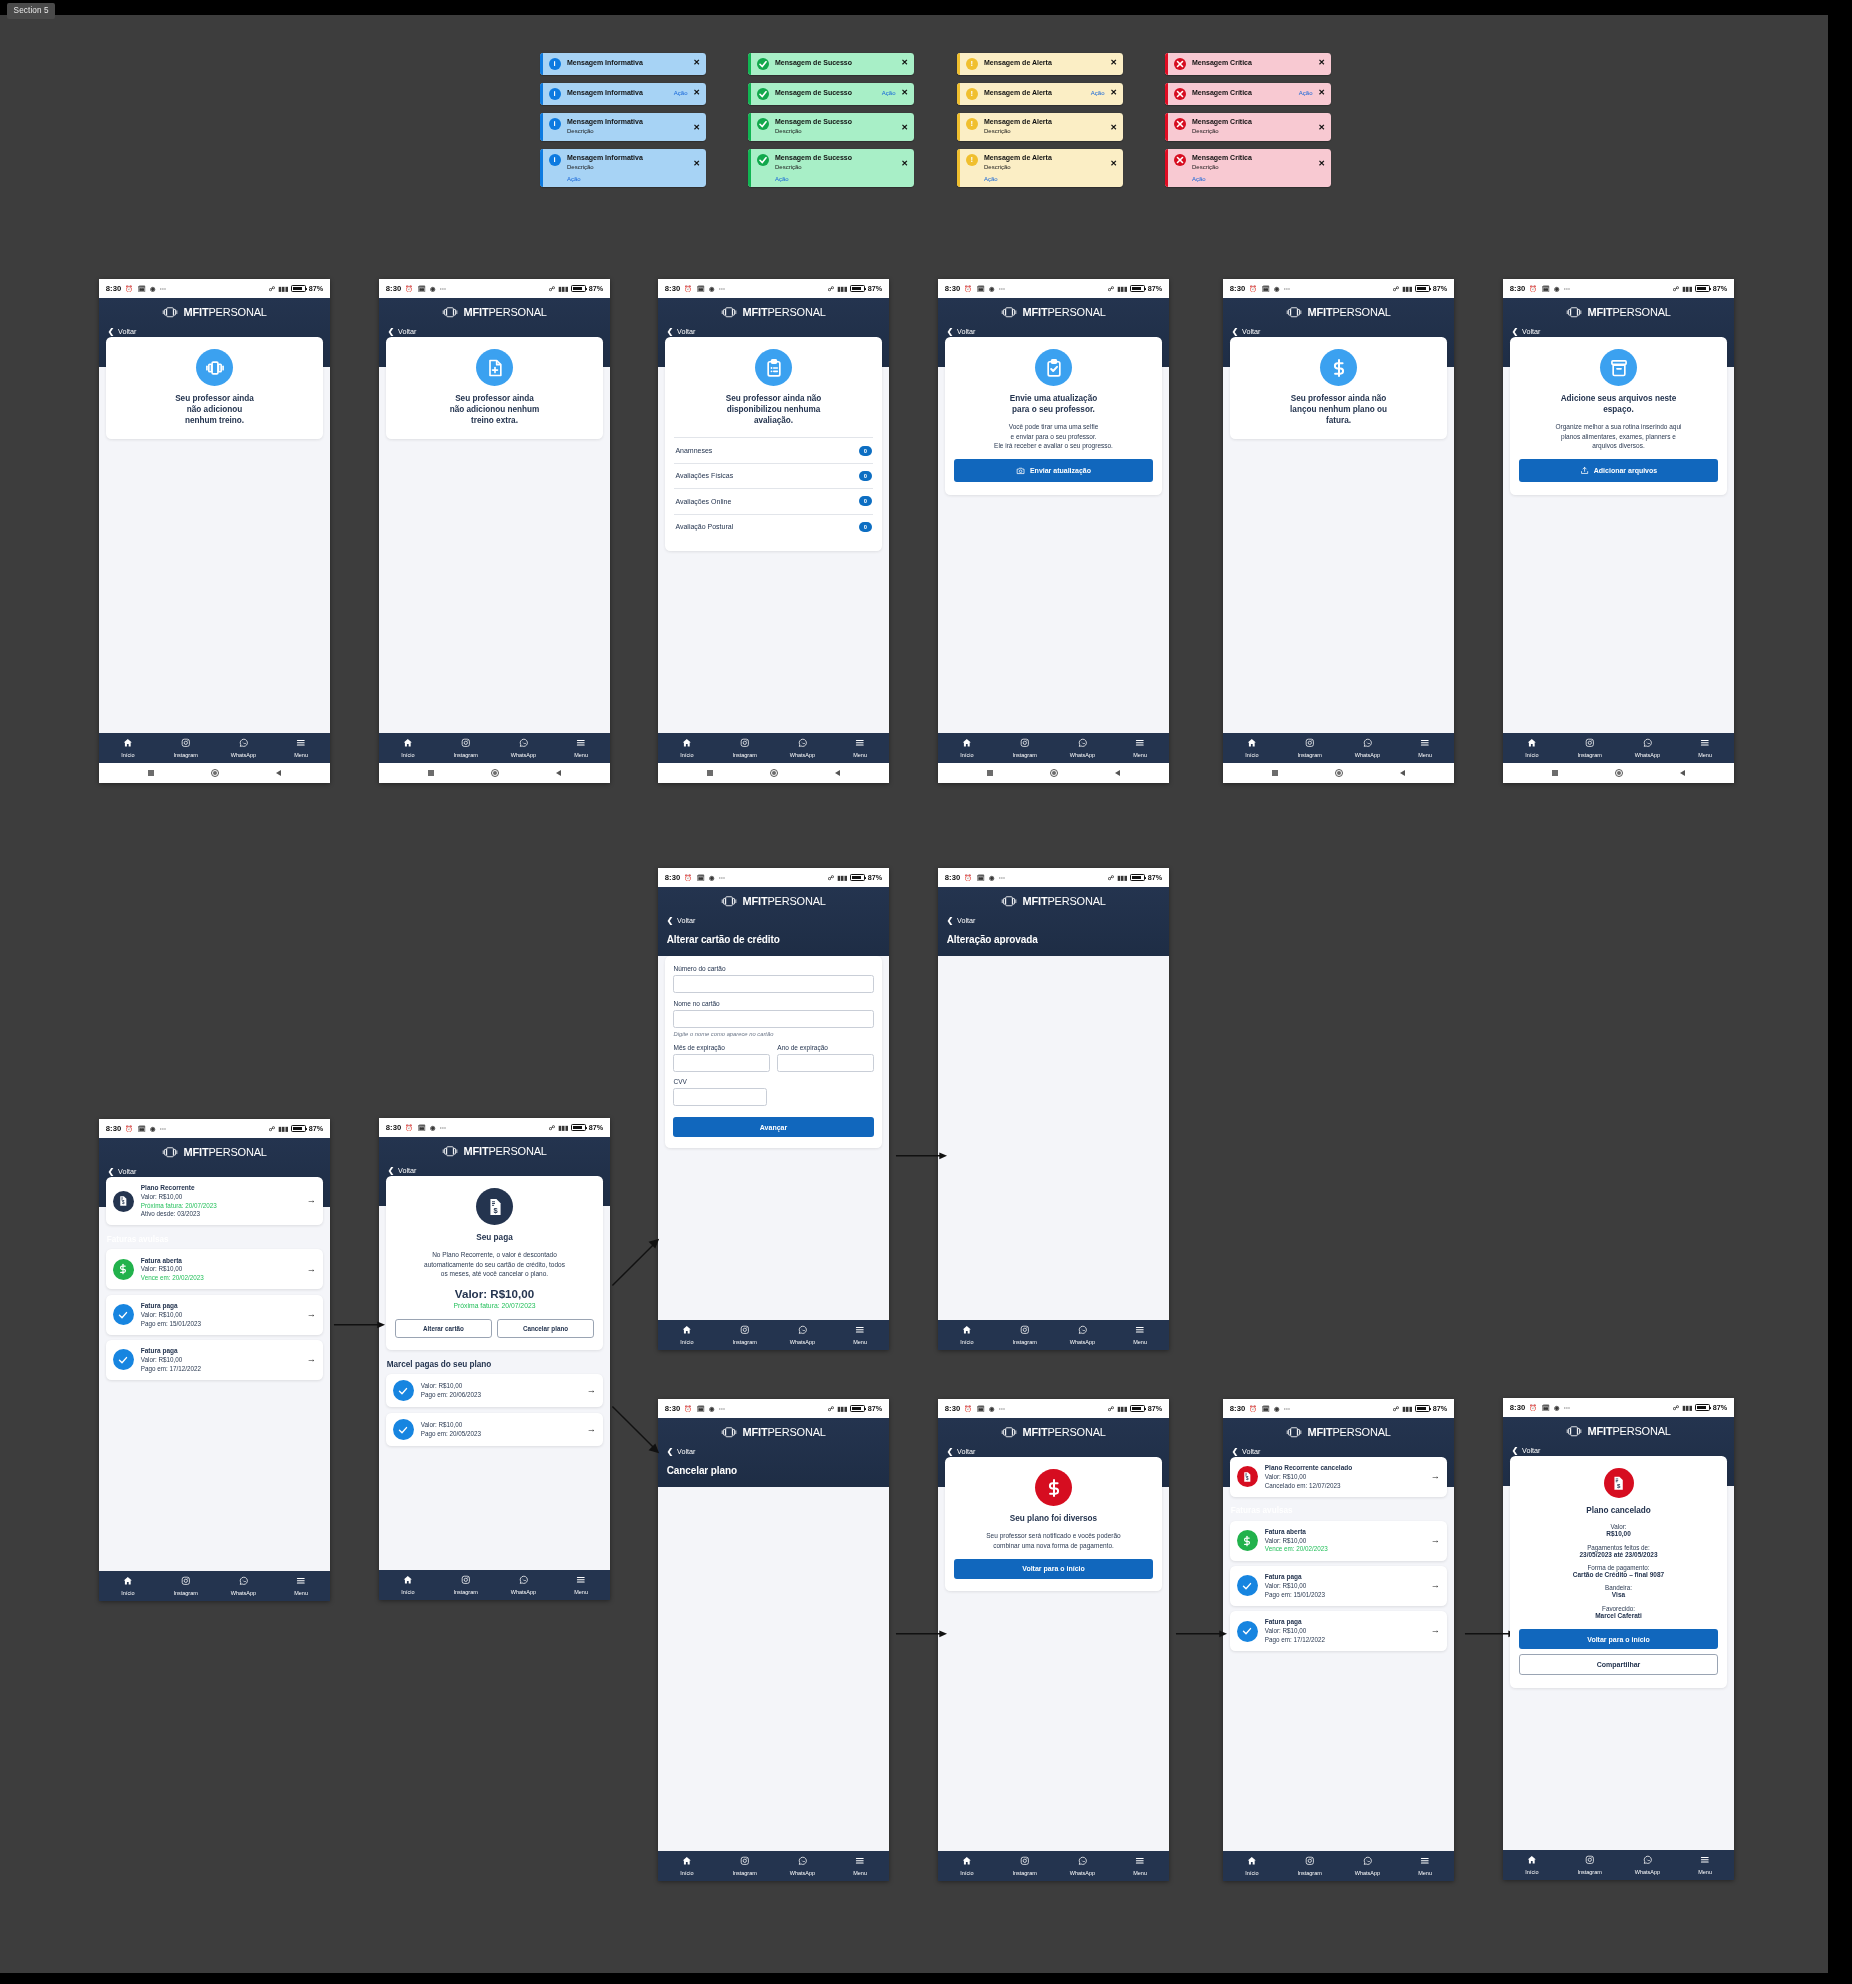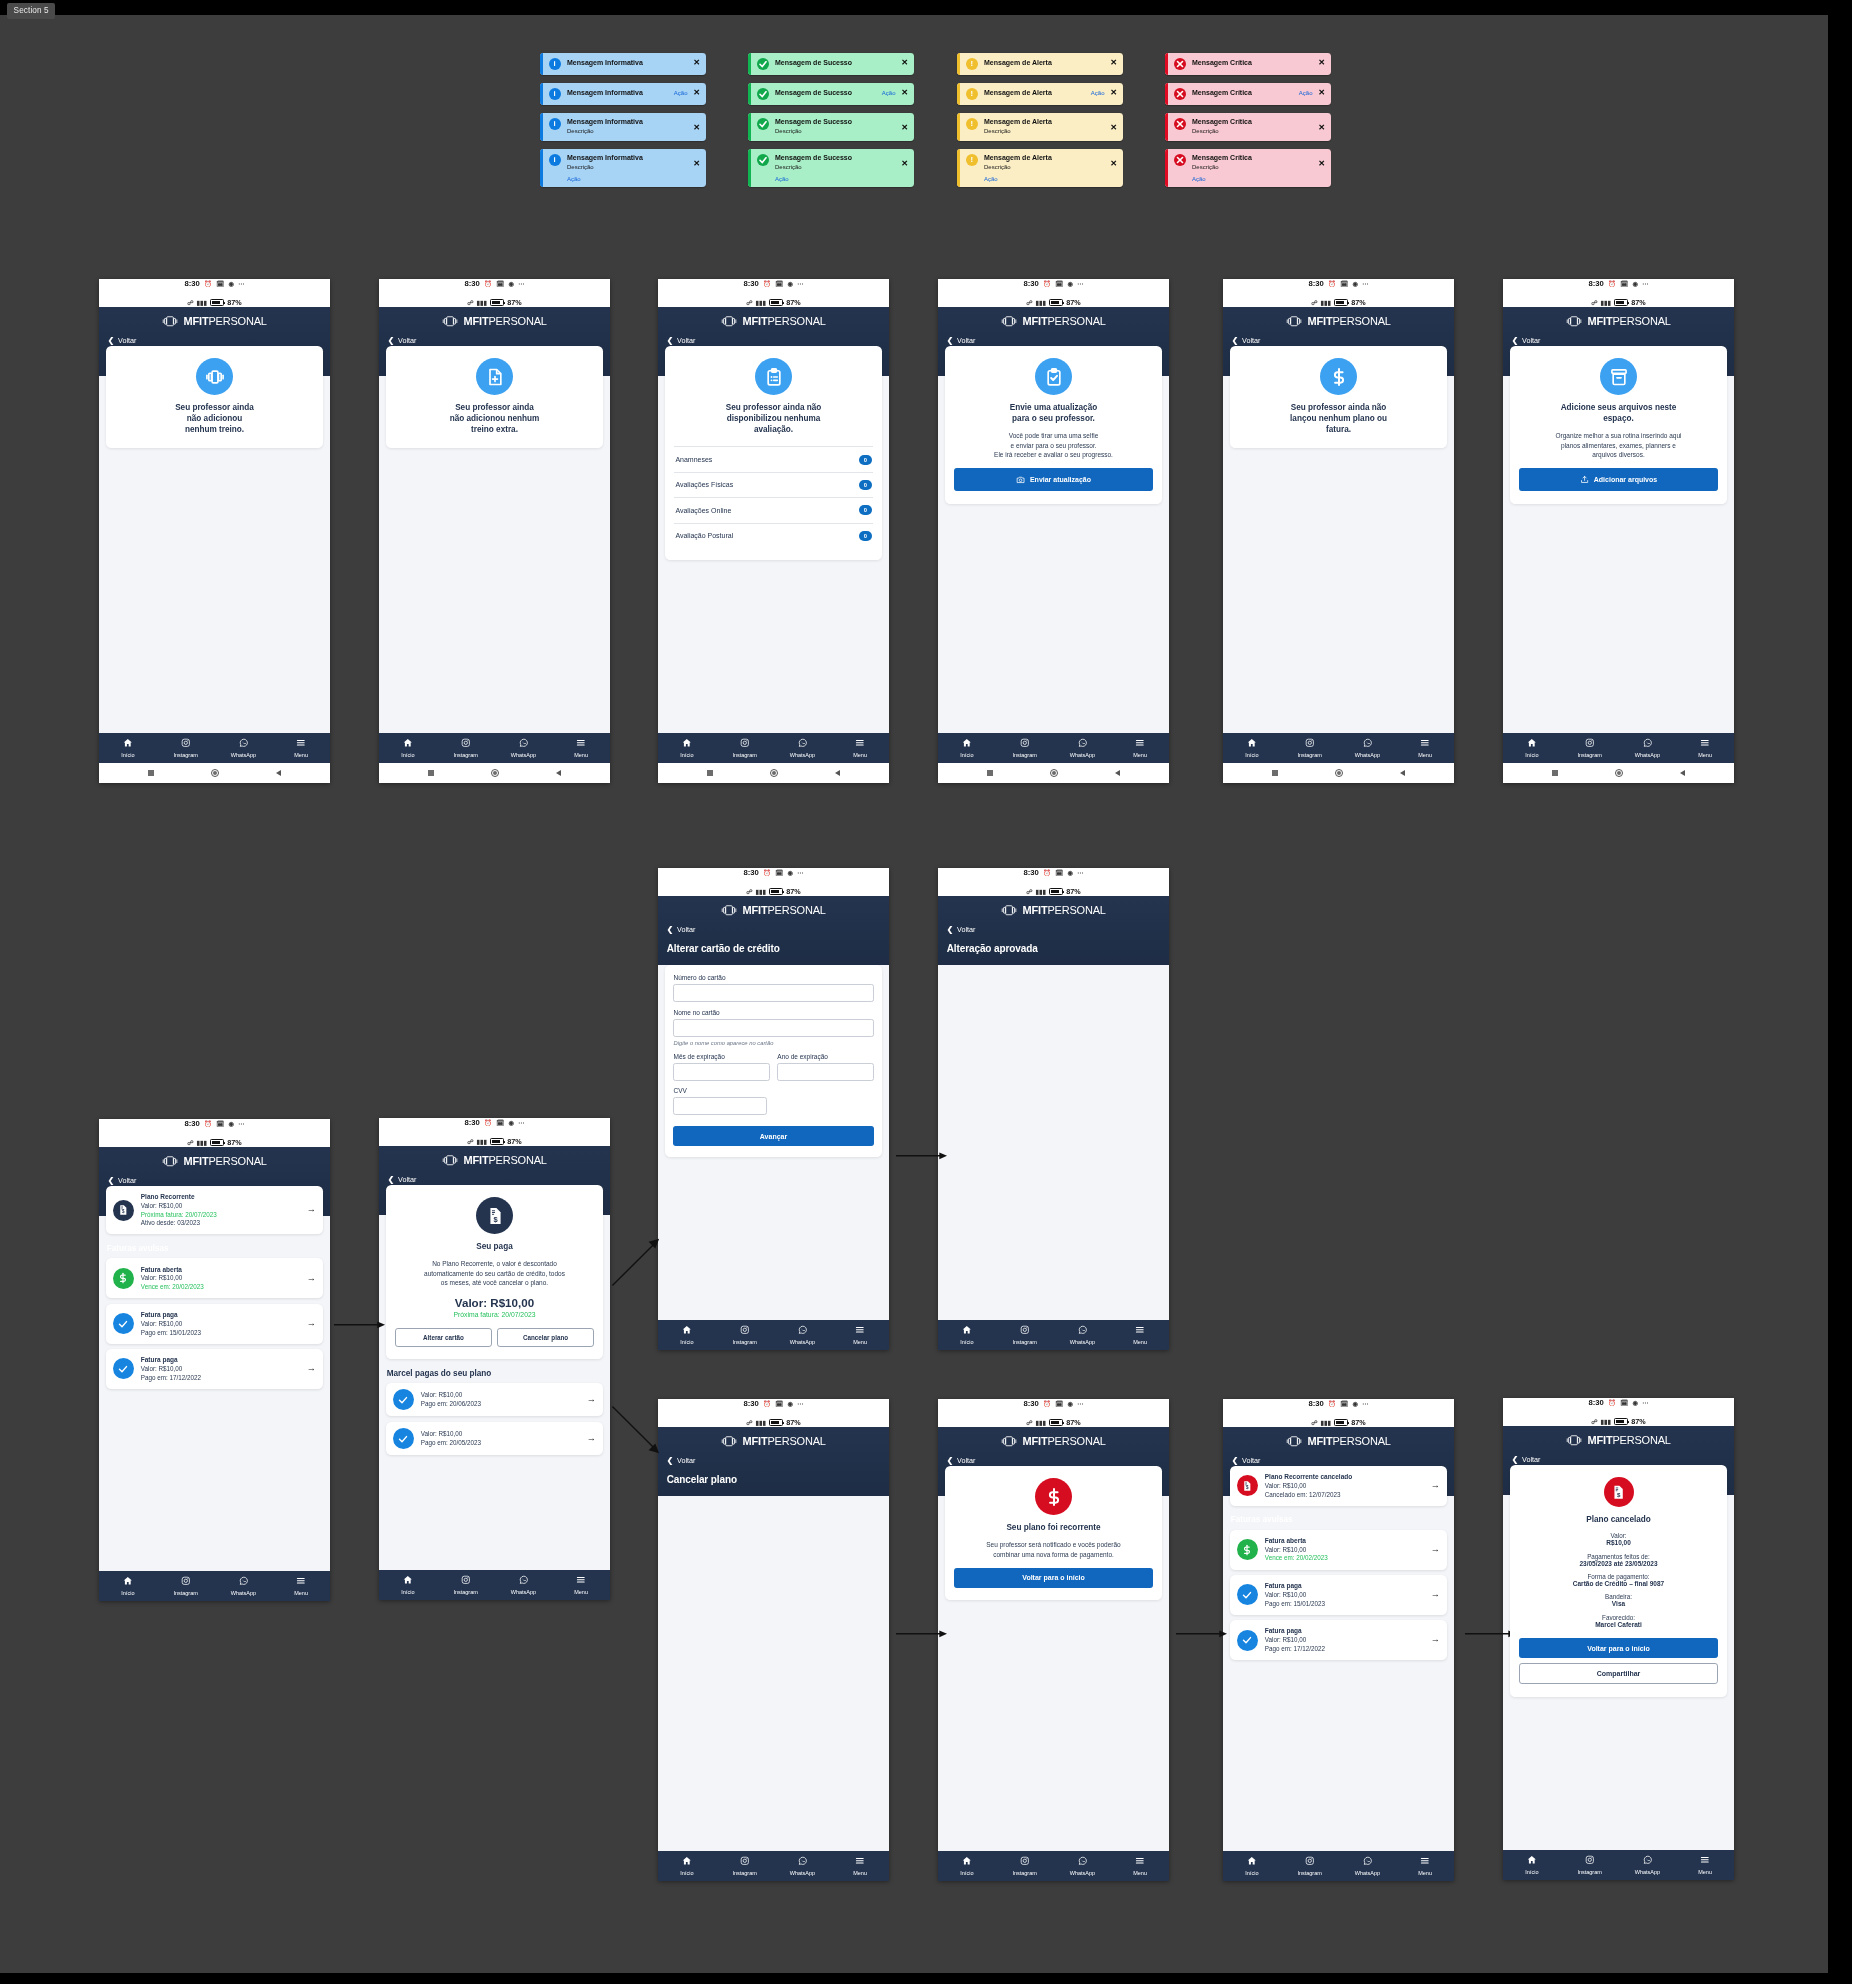--- a/index.html
+++ b/index.html
@@ -52,24 +52,23 @@
   
   .phone {
     position:absolute;
     width:231px; height:504px;
     background:#f4f5f9;
     overflow:hidden;
     box-shadow:0 1px 4.3px rgba(0,0,0,.4);
   }
   .phone.short { height:463px; }
   .statusbar {
-    height:28px; background:#fff; display:flex; align-items:center;
+    height:19px; background:#fff; display:flex; align-items:center;
     padding:0 6.8px; font-size:7.7px; color:#111; font-weight:bold;
     justify-content:space-between;
-    flex-direction:column;
   }
   .sb-left { display:flex; align-items:center; gap:4.3px; }
   .sb-right { display:flex; align-items:center; gap:2.9px; }
   .sb-ic { font-size:6.3px; opacity:.85; }
   .sb-batt {
     width:14.5px; height:6.8px; border:1px solid #111; border-radius:1.4px;
     position:relative; display:inline-block;
   }
   .sb-batt::before{ content:""; position:absolute; left:0.7px; top:0.7px; bottom:0.7px; width:70%; background:#111;}
   .sb-batt::after{ content:""; position:absolute; right:-1.9px; top:1.9px; width:1.2px; height:2.4px; background:#111; border-radius:0 0.5px 0.5px 0;}
@@ -1564,21 +1563,21 @@
     </div>
     <div class="page-title">Plano cancelado</div>
   </div>
         <div class="card card-inset">
     <div class="circ red">
             <svg viewBox="0 0 24 24" fill="none" stroke="#fff" stroke-width="2.4" stroke-linecap="round">
               <line x1="12" y1="2.5" x2="12" y2="21.5"></line>
               <path d="M16.3 6.4H10.2a3.1 3.1 0 0 0 0 6.2h3.6a3.1 3.1 0 0 1 0 6.2H7.3"></path>
             </svg>
           </div>
-    <div class="c-head">Seu plano foi recorrente</div>
+    <div class="c-head">Seu plano foi diversos</div>
     <div class="c-sub">Seu professor será notificado e vocês poderão<br>combinar uma nova forma de pagamento.</div>
     <div class="btn primary">Voltar para o início</div>
   </div>
         <div class="bottomnav nosys">
           <div class="bn-item">
       <span><svg viewBox="0 0 24 24" fill="#fff" stroke="none">
                 <path d="M12 2.6 1.9 11.1h2.9V21h5V15.1h4.4V21h5v-9.9h2.9z"></path>
               </svg></span>
       <span class="bn-lbl">Início</span>
           </div>

